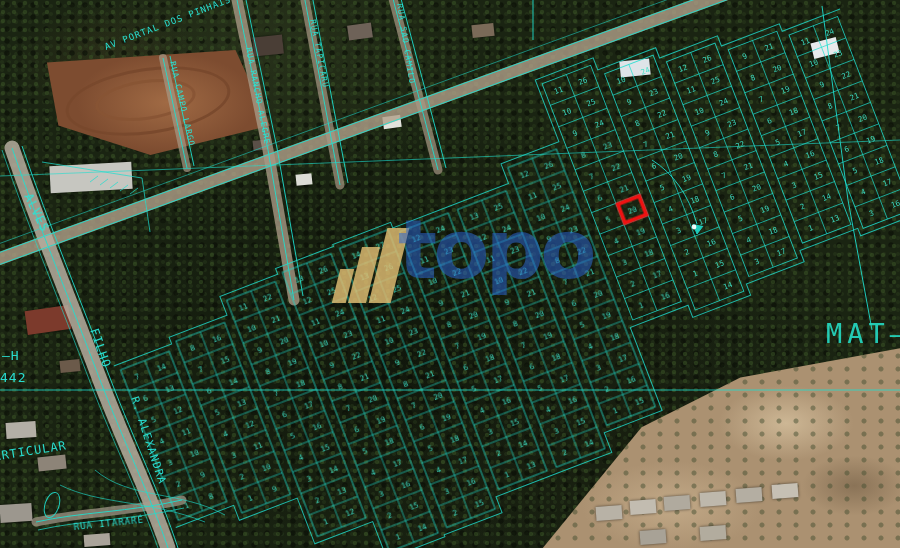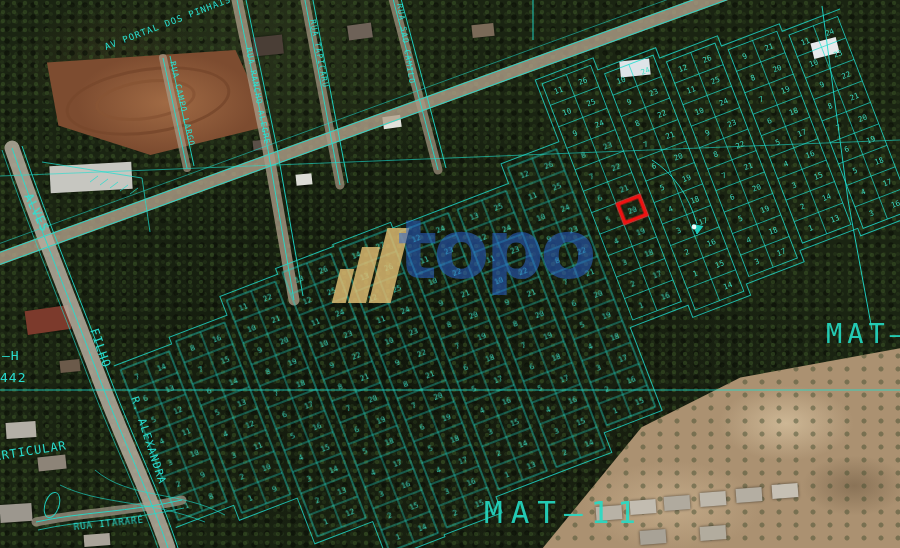--- a/index.html
+++ b/index.html
@@ -575,15 +575,14 @@
       </g>
   </svg>
 
   <div id="wm">
     <div class="wm-bar" style="left:0;top:43px;width:14px;height:34px"></div>
     <div class="wm-bar" style="left:19px;top:21px;width:18px;height:56px"></div>
     <div class="wm-bar" style="left:42px;top:2px;width:22px;height:75px"></div>
     <div id="wm-text">topo</div>
   </div>
 
-  <div class="area-label" style="left:484px;top:494px;font-size:31px;letter-spacing:8px">MAT—11</div>
   <div class="area-label" style="left:826px;top:318px;font-size:27px;letter-spacing:5px">MAT—</div>
 </div>
 
 </body></html>

